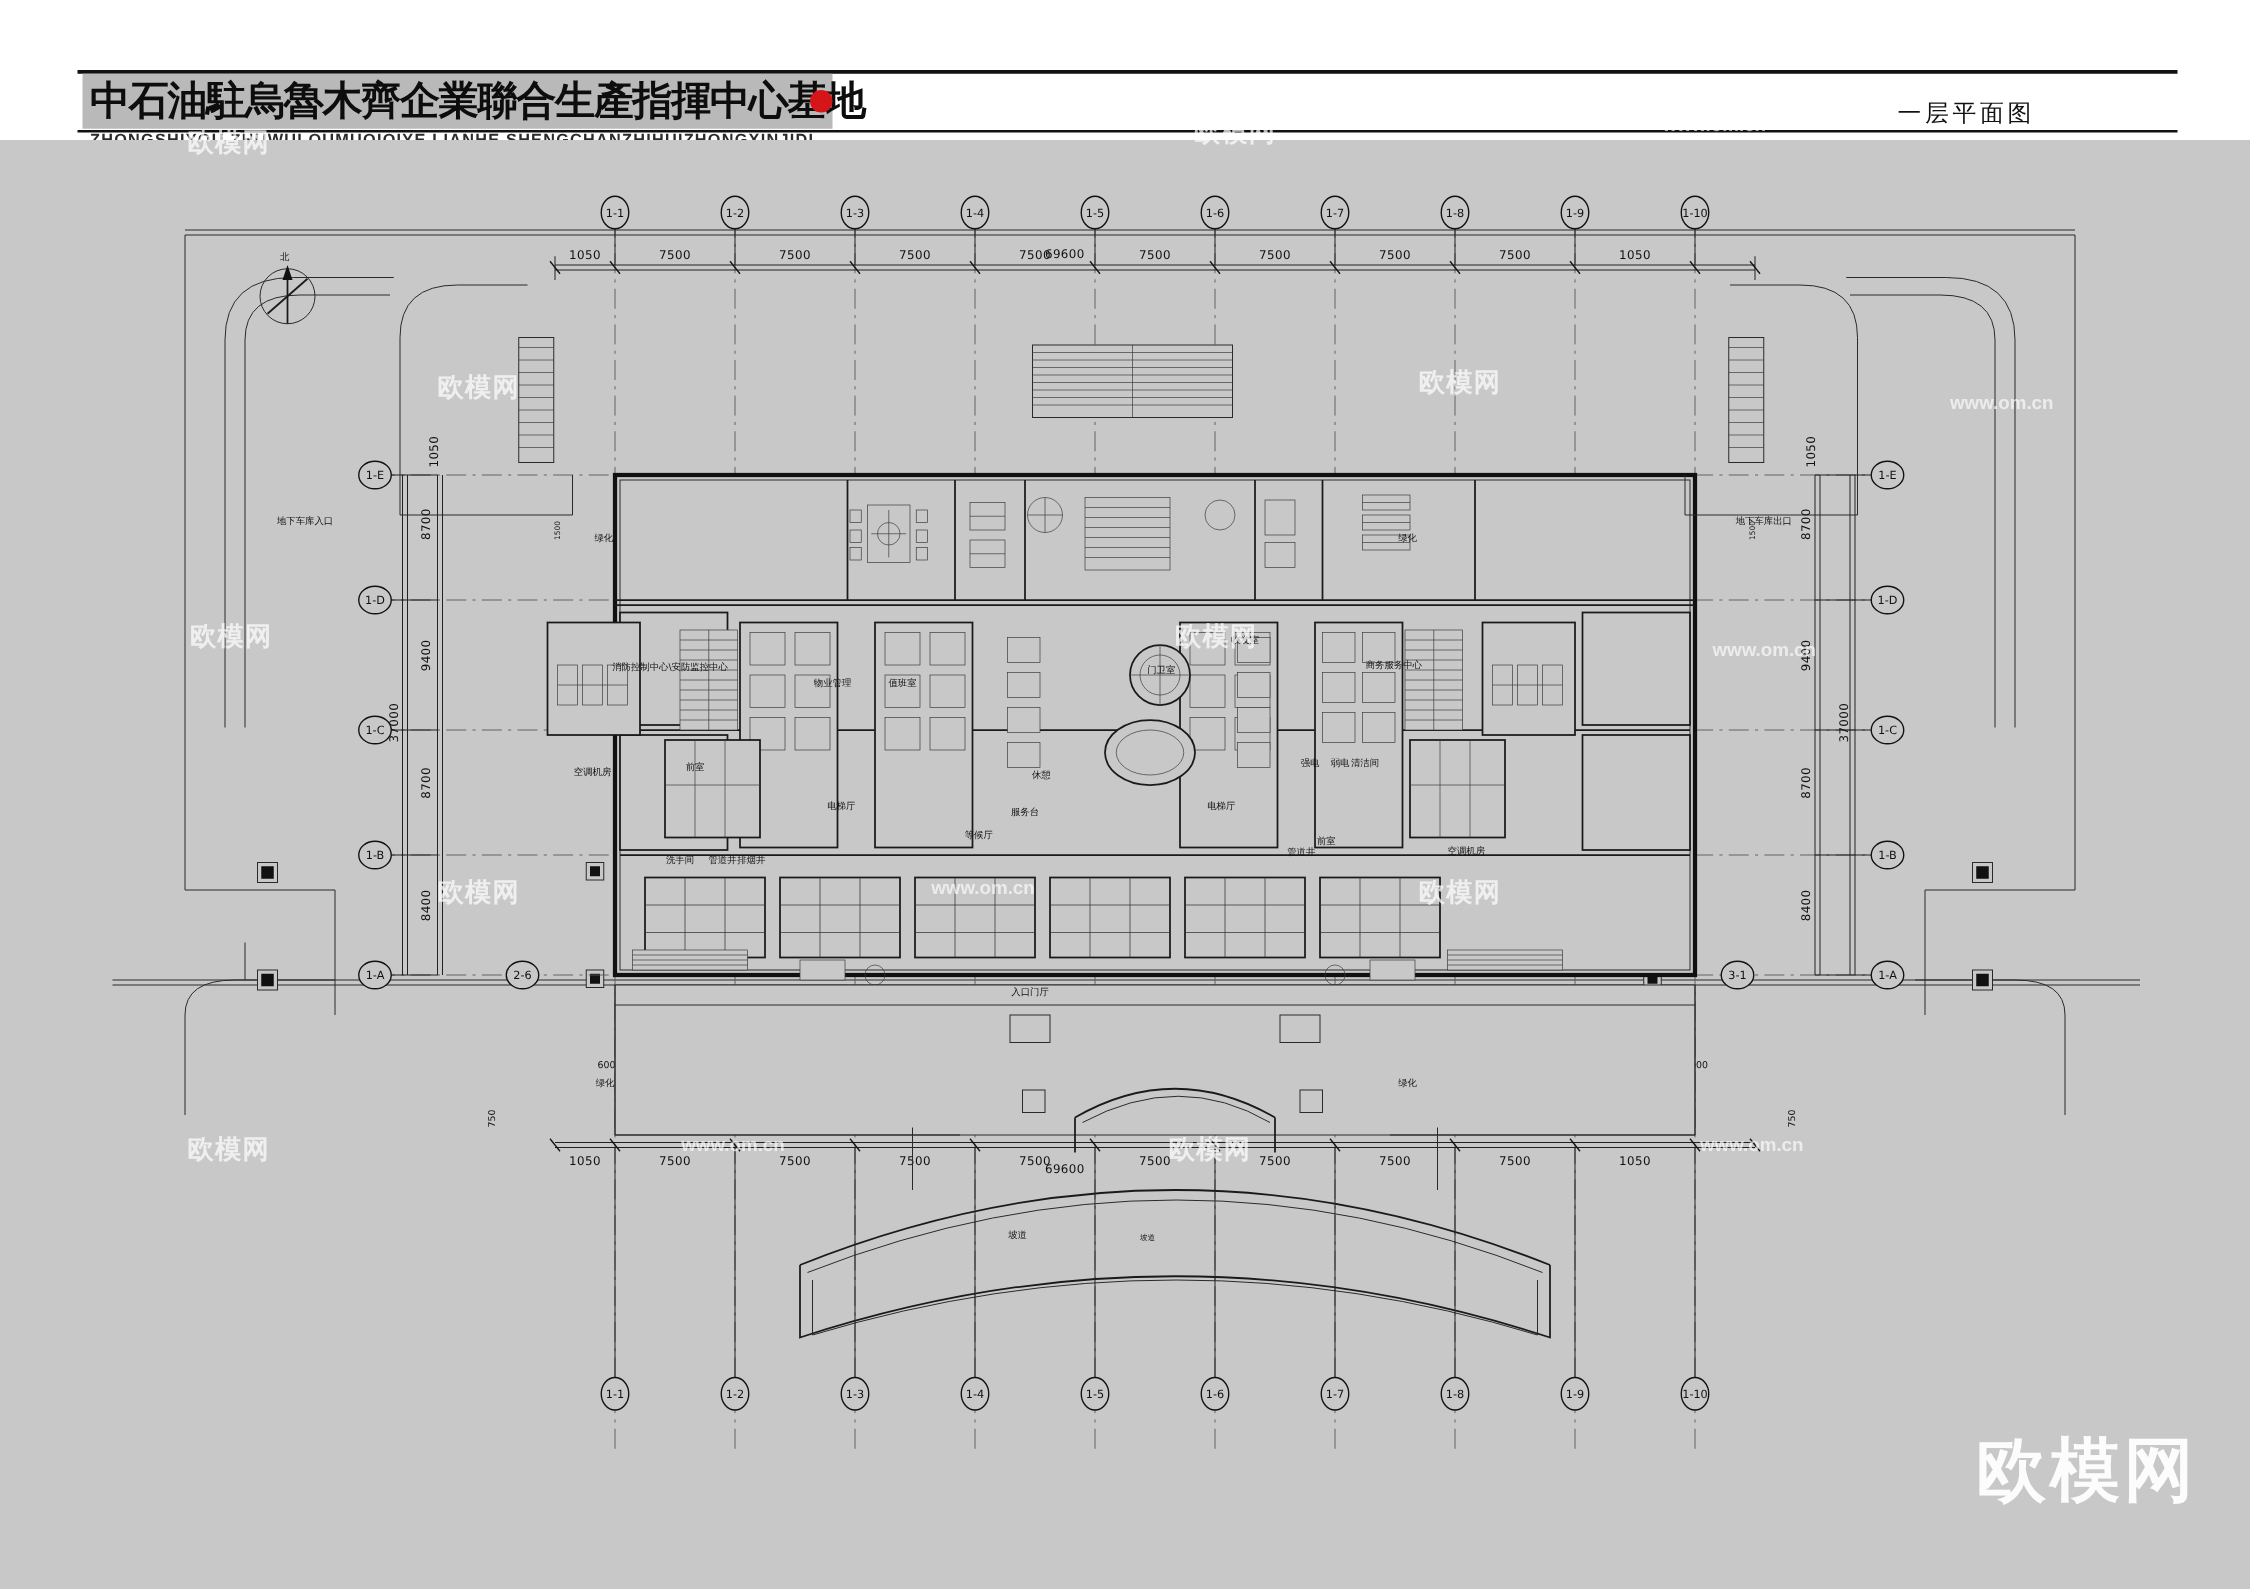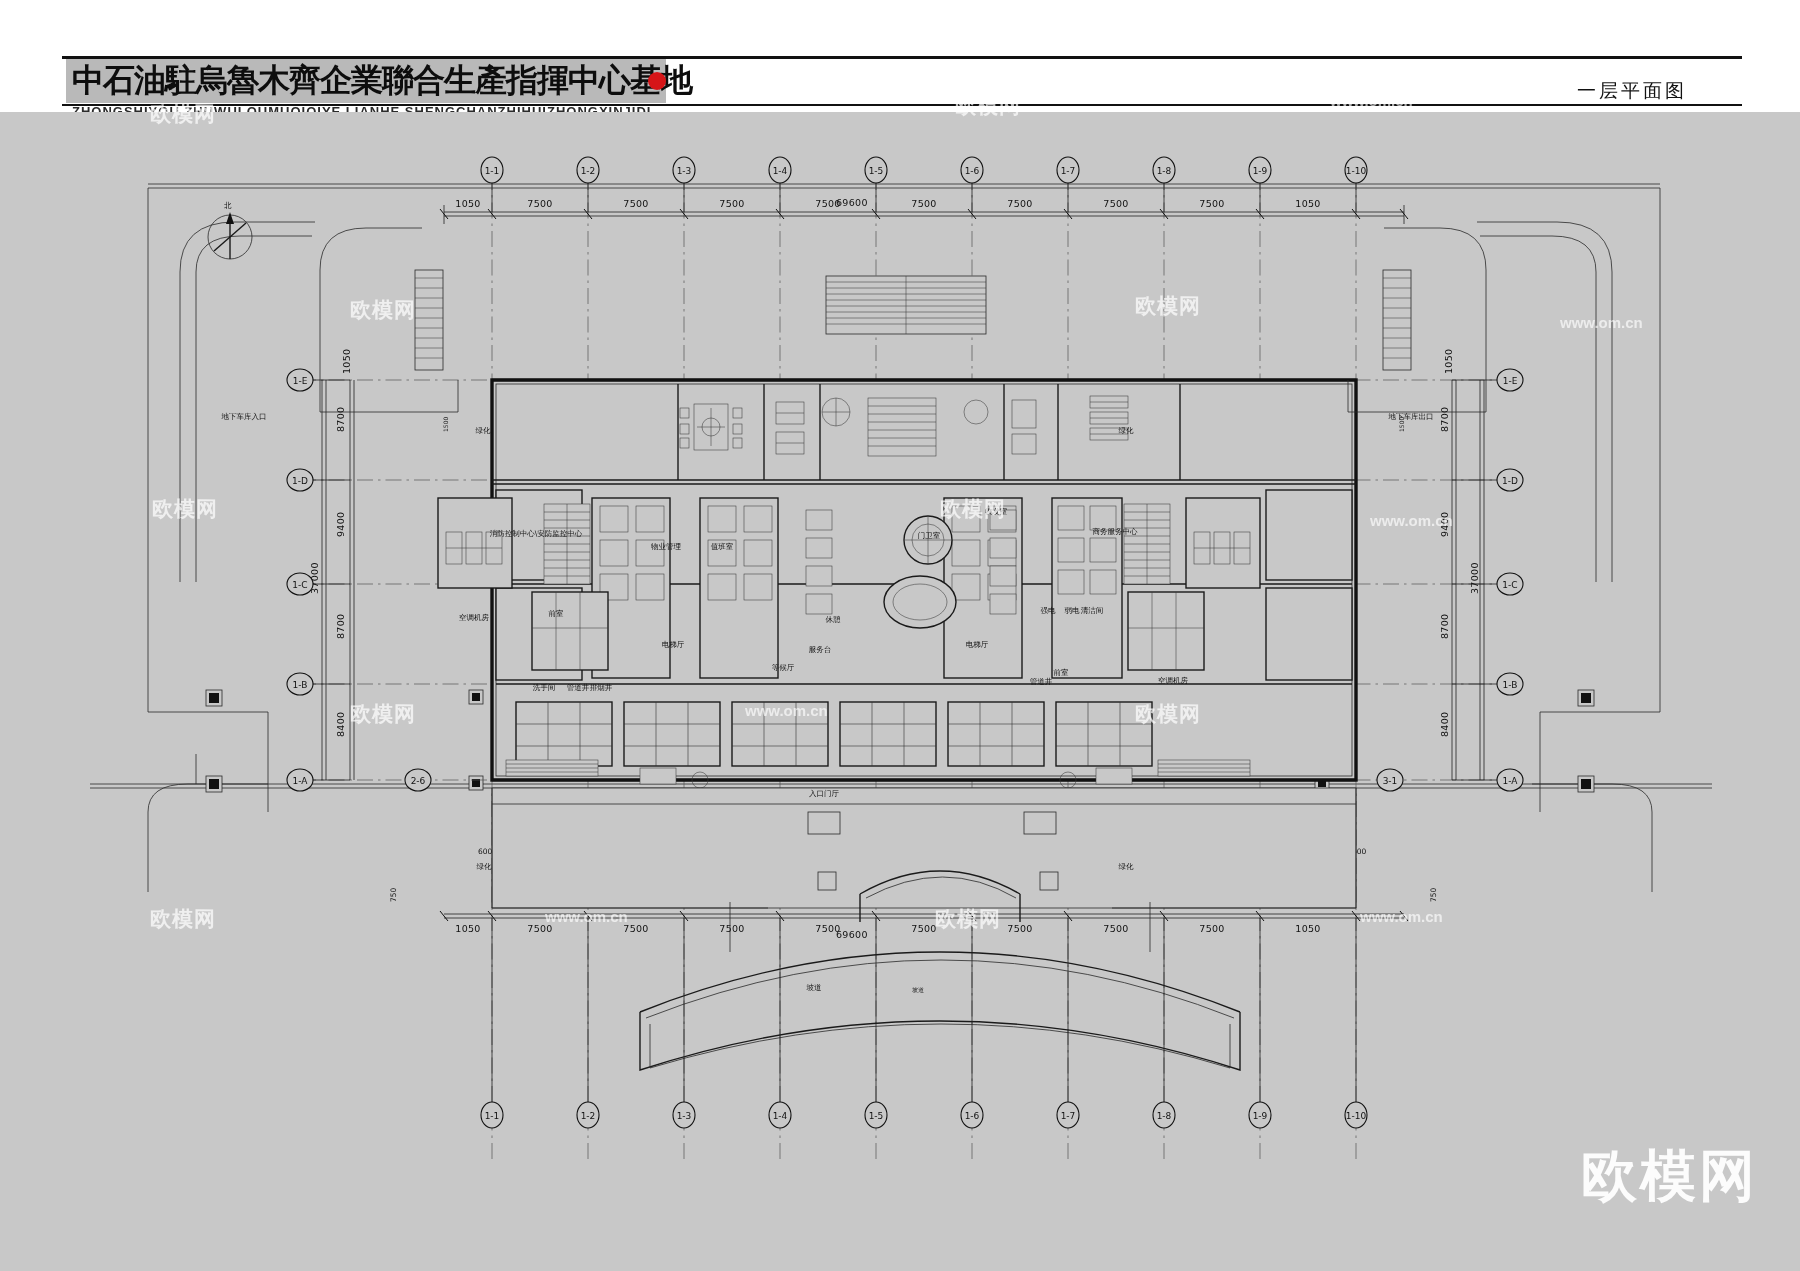--- a/index.html
+++ b/index.html
@@ -12,21 +12,21 @@
   #title-rule{position:absolute;left:62px;top:56px;width:1680px;height:3px;background:#111;}
   #title-rule2{position:absolute;left:62px;top:104px;width:1680px;height:2px;background:#111;}
   #title-grey{position:absolute;left:66px;top:59px;width:600px;height:44px;background:#b9b9b9;}
   #title-cn{position:absolute;left:72px;top:58px;font-size:32px;font-weight:bold;letter-spacing:-1px;color:#0d0d0d;
             font-family:"DejaVu Sans","Liberation Sans",sans-serif;white-space:nowrap;line-height:44px;}
   #title-dot{position:absolute;left:648px;top:72px;width:18px;height:18px;border-radius:50%;background:#d61518;}
   #title-red{position:absolute;left:672px;top:52px;font-size:38px;font-weight:bold;color:#d61518;letter-spacing:6px;
              font-family:"DejaVu Sans","Liberation Sans",sans-serif;white-space:nowrap;line-height:52px;}
   #title-py{position:absolute;left:72px;top:104px;font-size:13px;font-weight:bold;color:#2b2b2b;letter-spacing:1.0px;
             font-family:"Liberation Sans",sans-serif;white-space:nowrap;}
-  #sheet-name{position:absolute;left:1577px;top:78px;font-size:19px;color:#111;letter-spacing:3px;
+  #sheet-name{position:absolute;left:1518px;top:78px;font-size:19px;color:#111;letter-spacing:3px;
             font-family:"DejaVu Sans","Liberation Sans",sans-serif;white-space:nowrap;}
 
   
   #canvas{position:absolute;left:0;top:112px;width:1800px;height:1159px;background:#c8c8c8;}
   #canvas svg{display:block;}
 
   
   .wm{position:absolute;pointer-events:none;user-select:none;color:#ffffff;opacity:.72;
       font-family:"Liberation Sans",sans-serif;font-weight:bold;white-space:nowrap;}
   .wm-cn{font-size:21px;letter-spacing:1px;}

